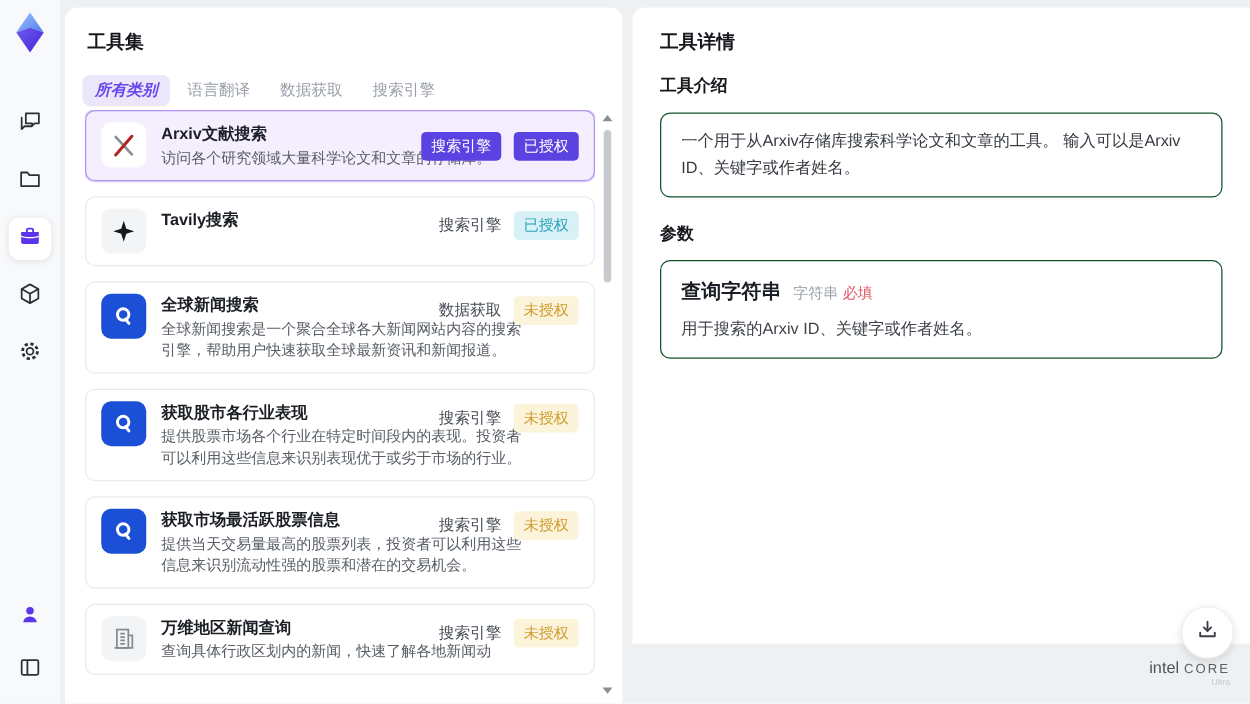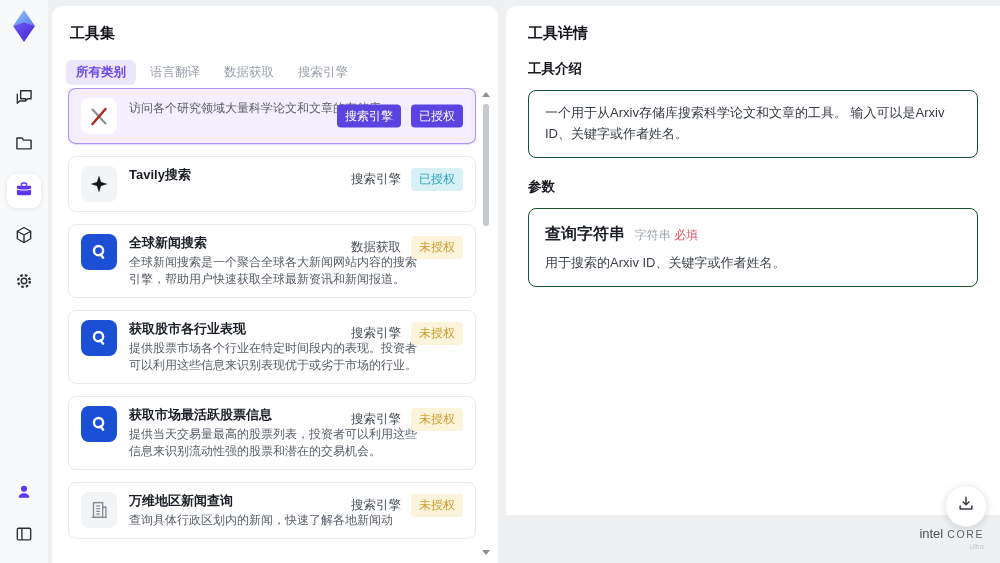--- a/index.html
+++ b/index.html
@@ -16,21 +16,21 @@
   .rail-item.active { background:#ffffff; box-shadow:0 1px 5px rgba(40,40,80,.10); }
   .rail-bottom { margin-top:auto; display:flex; flex-direction:column; gap:8px; align-items:center; padding-bottom:10px; }
 
   
   .left-panel { position:absolute; left:52px; top:6px; width:446px; height:557px;
                 background:#fff; border-radius:10px 10px 0 0; }
   .lp-title { position:absolute; left:18px; top:18px; font-size:15px; font-weight:700; color:#15171c; }
   .tabs { position:absolute; left:14px; top:54px; display:flex; gap:4px; align-items:center; }
   .tab { font-size:12.5px; color:#9aa0a9; padding:4px 10px; border-radius:6px; background:none; border:none;
          font-family:inherit; cursor:pointer; }
-  .tab.active { background:#ece6fb; color:#6748ea; font-weight:600; }
+  .tab.active { background:#ece6fb; color:#6748ea; font-weight:600;font-style:italic; }
 
   .cards { position:absolute; left:16px; right:22px; top:82px; bottom:0; overflow:hidden; }
   .card { position:relative; background:#fff; border:1px solid #e9eaee; border-radius:8px;
           padding:9px 12px; margin-bottom:12px; display:flex; gap:12px; cursor:pointer; }
   .card.selected { background:#f5eefe; border:1px solid #ab93ef; box-shadow:0 0 0 1px #e4d9fb; }
   .tool-icon { width:36px; height:36px; border-radius:8px; flex:0 0 36px;
                display:flex; align-items:center; justify-content:center; }
   .icon-white { background:#ffffff; }
   .icon-gray  { background:#f3f4f6; }
   .icon-blue  { background:#1a4fd6; }
@@ -172,20 +172,21 @@
     <div class="cards">
 
       <div class="card selected">
         <div class="tool-icon icon-white">
           <svg viewBox="0 0 24 24" width="24" height="24" fill="none" stroke-linecap="round">
             <path d="M5.5 5.5 L18.5 19.5" stroke="#8a8f96" stroke-width="2.1"></path>
             <path d="M18.5 5 L5.5 20" stroke="#b0261d" stroke-width="2.4"></path>
           </svg>
         </div>
         <div class="tool-body">
+          <div class="tool-name">Arxiv文献搜索</div>
           <div class="tool-desc">访问各个研究领域大量科学论文和文章的存储库。</div>
         </div>
         <div class="tool-meta">
           <span class="badge solid">搜索引擎</span>
           <span class="badge solid">已授权</span>
         </div>
       </div>
 
       <div class="card">
         <div class="tool-icon icon-gray">

